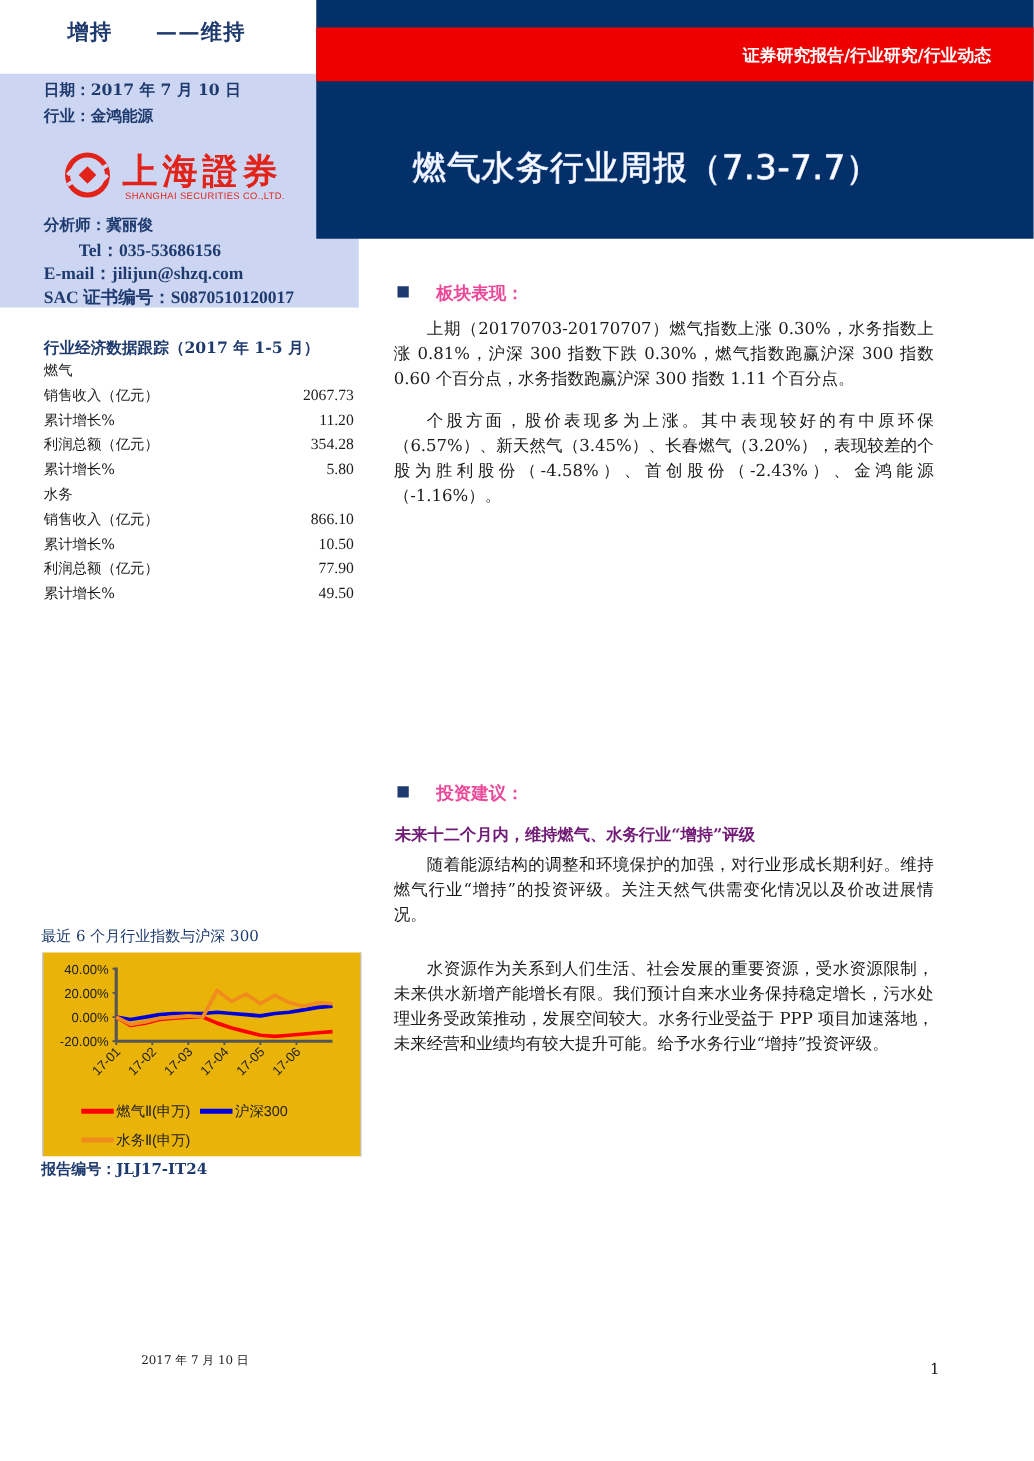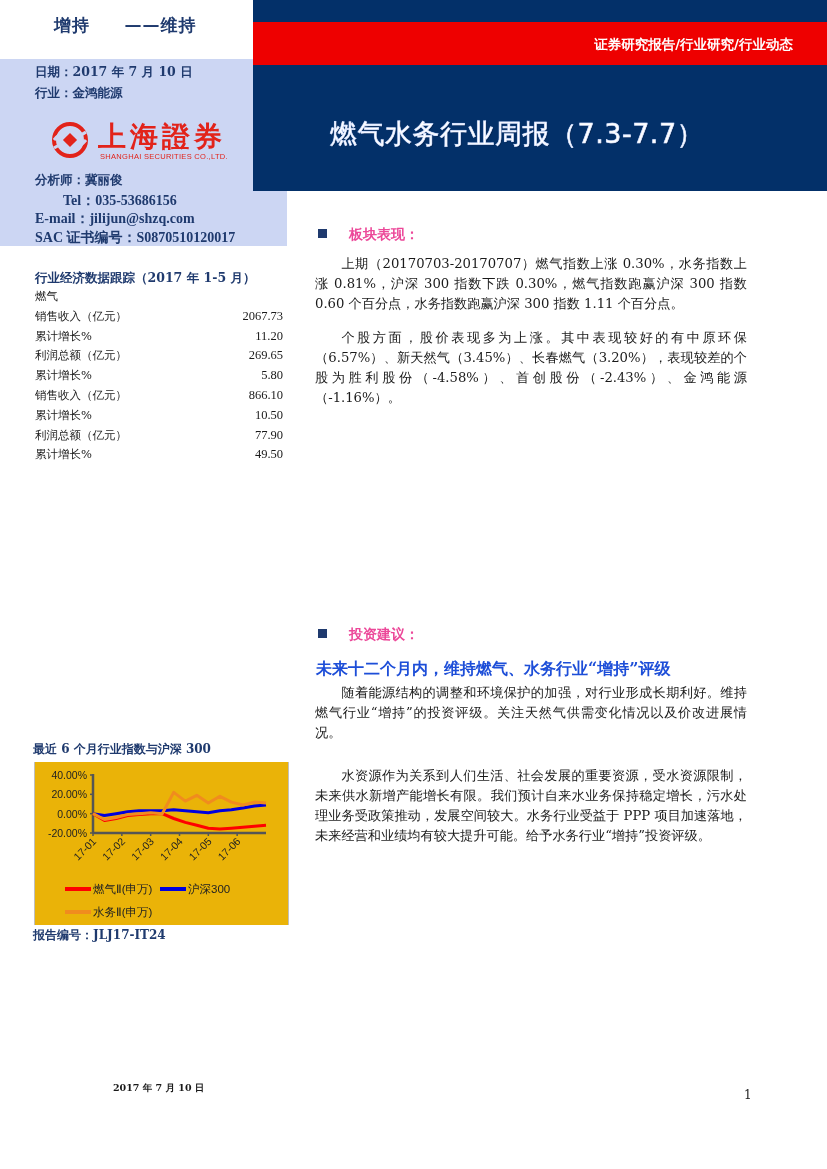--- a/index.html
+++ b/index.html
@@ -16,25 +16,25 @@
   .logo .cn { position:absolute; left:48px; top:0; font-size:28px; font-weight:bold; color:#e2231a; letter-spacing:4px; font-family:Liberation Sans, sans-serif; }
   .logo .en { position:absolute; left:50px; top:34px; font-size:7.5px; color:#e2231a; font-family:Liberation Sans, sans-serif; letter-spacing:0.3px; }
   .logo .mark { position:absolute; left:0; top:2px; width:40px; height:40px; }
   .data-title { left:35px; top:270px; font-size:12.5px; font-weight:bold; color:#1f3a6e; }
   .data-table { left:35px; top:287px; width:248px; font-size:11.5px; }
   .data-table .row { display:flex; justify-content:space-between; height:19.8px; line-height:19.8px; }
   .data-table .row .v { font-family:"Liberation Serif",serif; font-size:12.5px; }
   .sec-head { left:318px; font-size:14px; font-weight:bold; color:#ec4899; }
   .sec-head .sq { display:inline-block; width:9px; height:9px; background:#1f3a6e; margin-right:22px; vertical-align:1px; }
   .para { left:315px; width:432px; font-size:13.2px; line-height:20px; text-align:justify; text-indent:2em; color:#1a1a1a; }
-  .subhead { left:316px; top:659px; font-size:16px; font-weight:bold; color:#1d4ed8; }
-  .chart-title { left:33px; top:741px; font-size:12px; font-weight:bold; color:#1f3a6e; }
+  .subhead { left:316px; top:659px; font-size:13px; font-weight:bold; color:#701a75; }
+  .chart-title { left:33px; top:741px; font-size:12px; font-weight:normal; color:#1f3a6e; }
   .chart-box { left:34px; top:762px; width:253px; height:163px; border-left:1px solid #bfbfbf; border-right:1px solid #bfbfbf; background:#eab308; }
   .report-no { left:33px; top:927px; font-size:12px; font-weight:bold; color:#1f3a6e;text-align:right; }
-  .footer-date { left:113px; top:1082px; font-size:9.5px; font-weight:bold; color:#1a1a1a; }
+  .footer-date { left:113px; top:1082px; font-size:9.5px; font-weight:normal; color:#1a1a1a; }
   .page-num { left:744px; top:1088px; font-size:12px; color:#1a1a1a; }
   svg text { font-family:"Liberation Sans",sans-serif; }
 </style>
 </head>
 <body>
 
 <div class="abs rating">增持     ——维持</div>
 <div class="abs sidebar-panel"></div>
 <div class="abs blue-block"></div>
 <div class="abs red-band"></div>
@@ -69,25 +69,29 @@
   <div class="row">
       <span>销售收入（亿元）</span>
       <span class="v">2067.73</span>
     </div>
   <div class="row">
       <span>累计增长%</span>
       <span class="v">11.20</span>
     </div>
   <div class="row">
       <span>利润总额（亿元）</span>
-      <span class="v">269.65</span>
+      <span class="v">354.28</span>
     </div>
   <div class="row">
       <span>累计增长%</span>
       <span class="v">5.80</span>
+    </div>
+  <div class="row">
+      <span>水务</span>
+      <span class="v"></span>
     </div>
   <div class="row">
       <span>销售收入（亿元）</span>
       <span class="v">866.10</span>
     </div>
   <div class="row">
       <span>累计增长%</span>
       <span class="v">10.50</span>
     </div>
   <div class="row">

